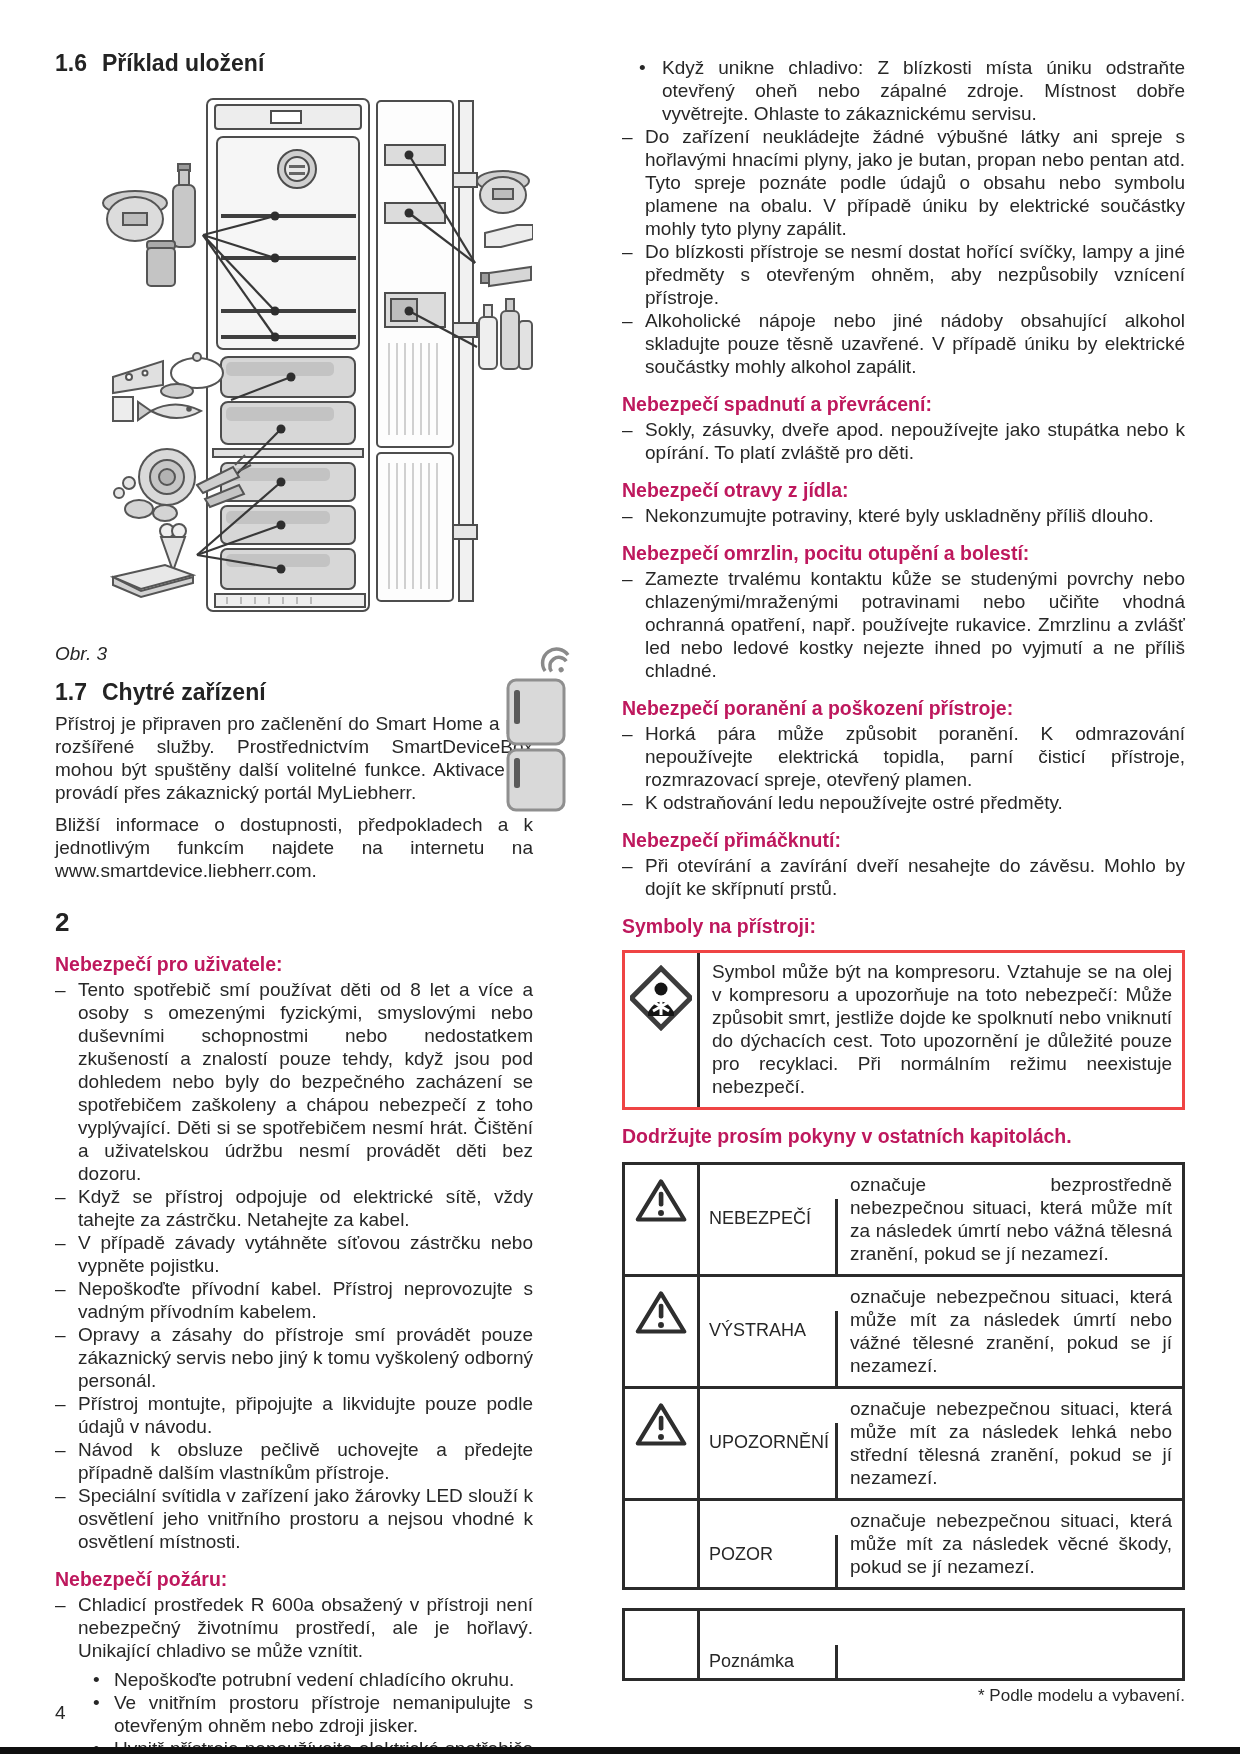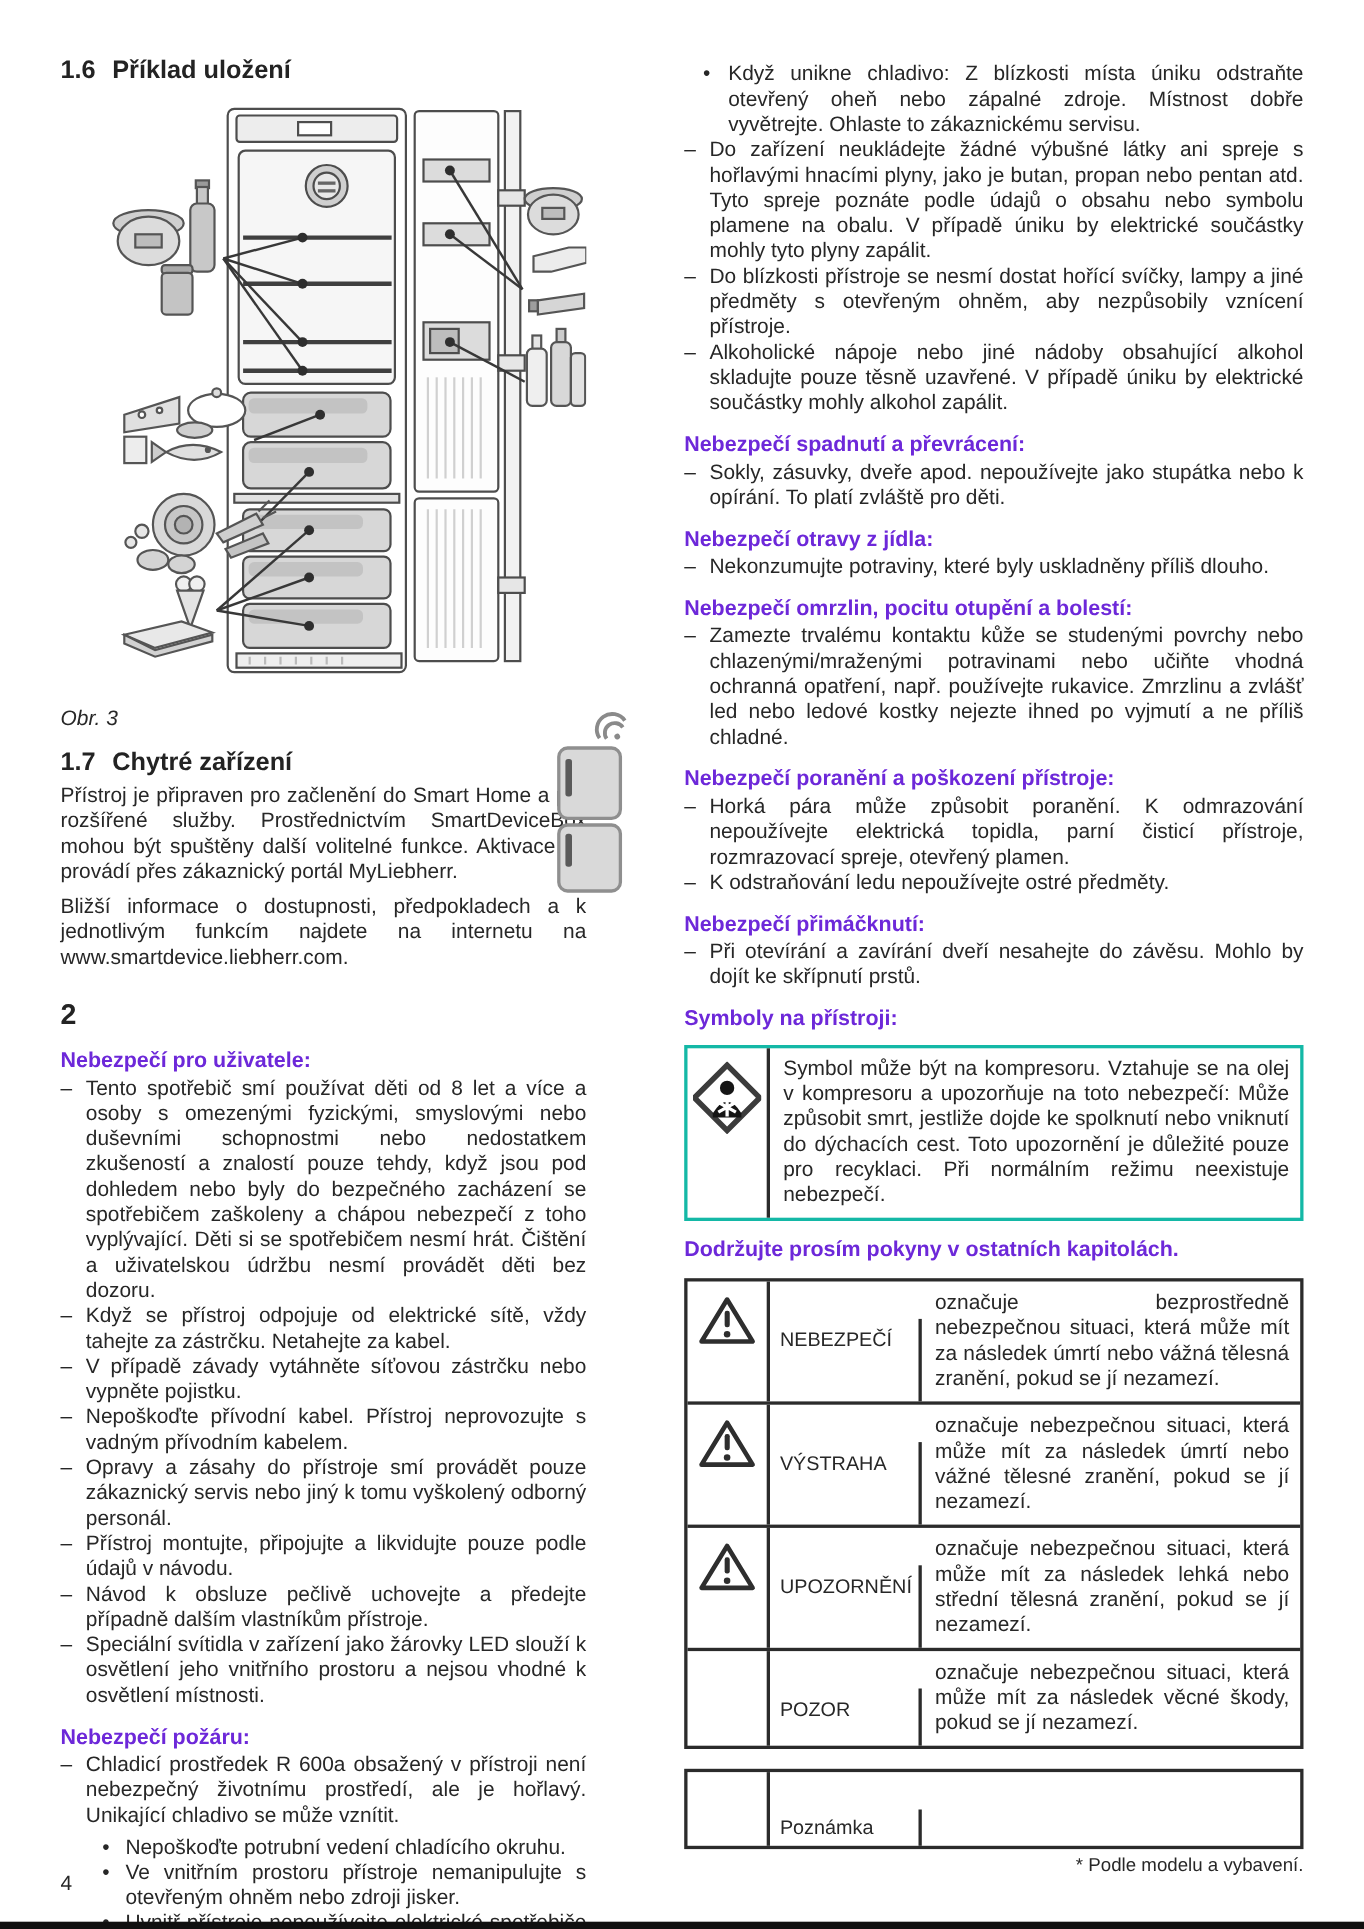--- a/index.html
+++ b/index.html
@@ -16,29 +16,29 @@
   .p{margin:0 0 9px 0;}
   .li{position:relative;padding-left:23px;margin:0;}
   .li .mk{position:absolute;left:0;top:0;}
   .li.sub-left{margin-left:38px;padding-left:21px;}
   .li.sub-right{margin-left:17px;}
   .li-gap{height:6px;}
 
   h2.sec{font-size:23px;font-weight:bold;margin:0 0 6px 0;display:flex;gap:15px;color:#232323;}
   h2.sec.h17{margin-top:14px;}
   h1.sec2{font-size:26px;font-weight:bold;margin:25px 0 0 0;display:flex;gap:22px;color:#232323;}
-  .gtitle{font-size:19.5px;line-height:23px;font-weight:bold;margin:15px 0 2px 0;color:#6d28d9;}
+  .gtitle{font-size:19.5px;line-height:23px;font-weight:bold;margin:15px 0 2px 0;color:#be185d;}
 
   figure{margin:8px 0 0 0;position:relative;}
   figcaption{font-style:italic;font-size:19px;margin-top:8px;}
   svg{display:block;}
 
   .smart-icon{position:absolute;left:502px;top:634px;width:84px;height:180px;}
 
-  .sym-box{margin-top:12px;border:3px solid #14b8a6;display:flex;}
+  .sym-box{margin-top:12px;border:3px solid #ef4444;display:flex;}
   .sym-box .icon-cell{width:72px;border-right:3px solid #2b2b2b;display:flex;justify-content:center;align-items:flex-start;padding-top:12px;flex:none;}
   .sym-box .text-cell{flex:1;padding:7px 10px 9px 12px;font-size:19px;line-height:23px;text-align:justify;}
 
   .sig-table{margin-top:14px;border:3px solid #2b2b2b;}
   .sig-row{display:flex;border-bottom:3px solid #2b2b2b;}
   .sig-row:last-child{border-bottom:none;}
   .c-icon{width:72px;border-right:3px solid #2b2b2b;display:flex;justify-content:center;align-items:flex-start;padding-top:11px;flex:none;}
   .c-label{width:122px;border-right:3px solid #2b2b2b;padding:8px 4px 4px 9px;font-size:18px;line-height:22px;flex:none;margin-top:34px;}
   .c-text{flex:1;padding:8px 10px 9px 12px;font-size:19px;line-height:23px;text-align:justify;}
 

